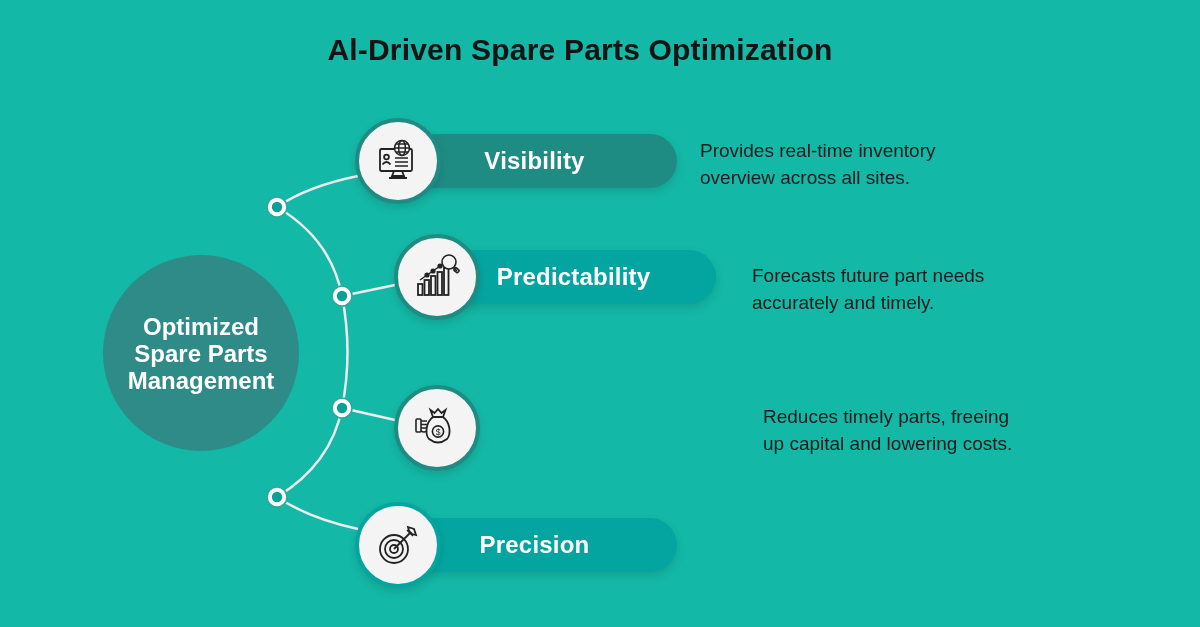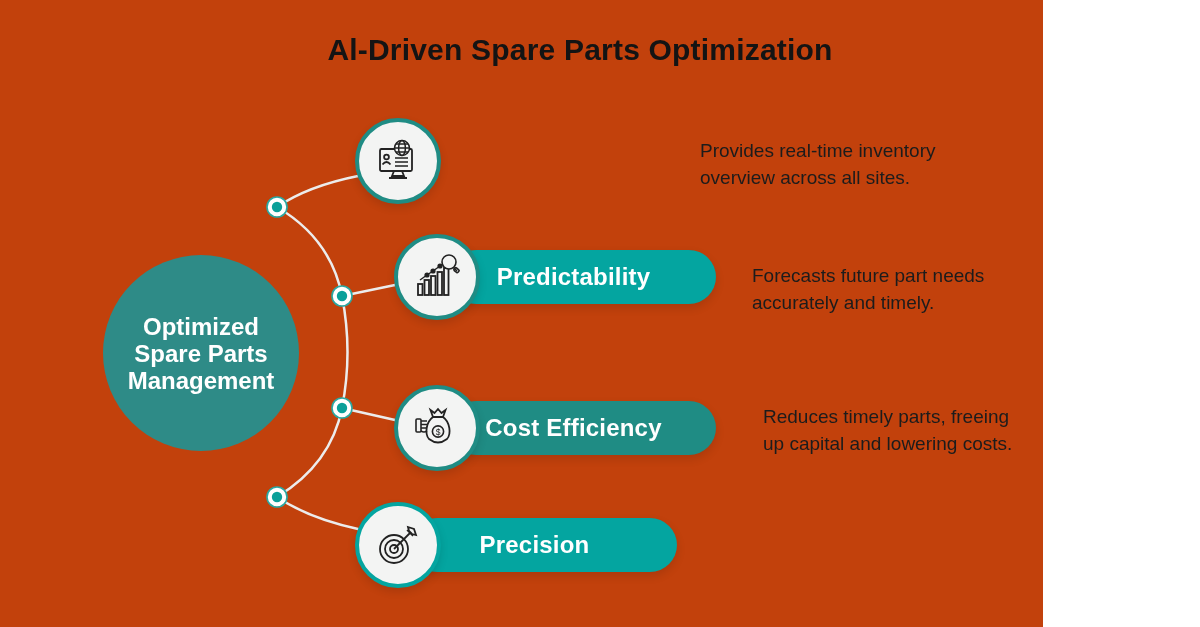--- a/index.html
+++ b/index.html
@@ -1,19 +1,19 @@
 <!DOCTYPE html>
 <html style="--accent-dark: #1f8c84; --accent-bright: #04a5a0; --circle-fill: #2e8b87; --connector-line: #ececec; --node-dot: #0aa09a; --icon-stroke: #222222; --background: #ffffff;"><head>
 <meta charset="utf-8">
 <style>
   * { margin:0; padding:0; box-sizing:border-box; }
   html,body { background:#fff; }
   body { font-family:"Liberation Sans", sans-serif; }
   .canvas{
-    position:relative; width:1043px; height:627px; background:#c2410c; overflow:hidden;
+    position:relative; width:1200px; height:627px; background:#14b8a6; overflow:hidden;
   }
   .title{
     position:absolute; top:33px; left:0; width:1160px; text-align:center;
     font-size:30px; font-weight:700; color:#141414; letter-spacing:.2px;
   }
   .connector-svg{ position:absolute; inset:0; z-index:0; }
 
   .center-circle{
     position:absolute; left:103px; top:255px; width:196px; height:196px;
     border-radius:50%; background:var(--circle-fill,#2e8b87); z-index:2;
@@ -94,20 +94,23 @@
   </svg>
 
   <h1 class="title">Al-Driven Spare Parts Optimization</h1>
 
   <div class="center-circle">
     <div class="label">Optimized
 Spare Parts
 Management</div>
   </div>
 
+  <div class="pill pill--dark pill-1">
+    <span class="pill-label">Visibility</span>
+  </div>
   <div class="icon-circle ring--dark circle-1">
     <svg width="48" height="48" viewBox="0 0 48 48" fill="none" stroke="#222" stroke-width="1.8">
       <rect x="6" y="12" width="32" height="22" rx="1.5"></rect>
       <path d="M20 34 L18 39 H30 L28 34 M15 41 H33"></path>
       <circle cx="12.5" cy="20" r="2.4"></circle>
       <path d="M8.5 27.5 Q12.5 22.5 16.5 27.5"></path>
       <path d="M21 21 H34 M21 25 H34 M21 29 H34" stroke-width="1.5"></path>
       <g stroke-width="1.5">
         <circle cx="28" cy="11" r="7.5" fill="#f3f4f3"></circle>
         <ellipse cx="28" cy="11" rx="3.4" ry="7.5"></ellipse>
@@ -135,23 +138,20 @@
       <g stroke-width="1.6">
         <circle cx="36" cy="9" r="7" fill="#f3f4f3"></circle>
         <path d="M40.5 14.5 L44 18"></path>
         <rect x="41" y="15.5" width="5" height="3.4" rx="1" transform="rotate(40 43.5 17.2)"></rect>
       </g>
     </svg>
   </div>
   <div class="desc desc-2">Forecasts future part needs
 accurately and timely.</div>
 
-  <div class="pill pill--dark pill-3">
-    <span class="pill-label">Cost Efficiency</span>
-  </div>
   <div class="icon-circle ring--dark circle-3">
     <svg width="48" height="48" viewBox="0 0 48 48" fill="none" stroke="#222" stroke-width="1.8">
       <path d="M20 13 L17.5 6 L21.5 9 L25 5 L28.5 9 L32.5 6 L30 13"></path>
       <path d="M20 13 C 13 18 11.5 30 16 35 Q 25 42 34 35 C 38.5 30 37 18 30 13 Z"></path>
       <circle cx="25" cy="27.5" r="5.6" stroke-width="1.6"></circle>
       <text x="25" y="30.6" text-anchor="middle" font-size="8.5" font-family="'Liberation Sans',sans-serif" fill="#222" stroke="none">$</text>
       <g stroke-width="1.6">
         <rect x="3" y="15" width="5" height="13" rx="1"></rect>
         <path d="M8 17 H14 M8 20.5 H14 M8 24 H14 M8 27 Q11 29 14 27"></path>
       </g>

